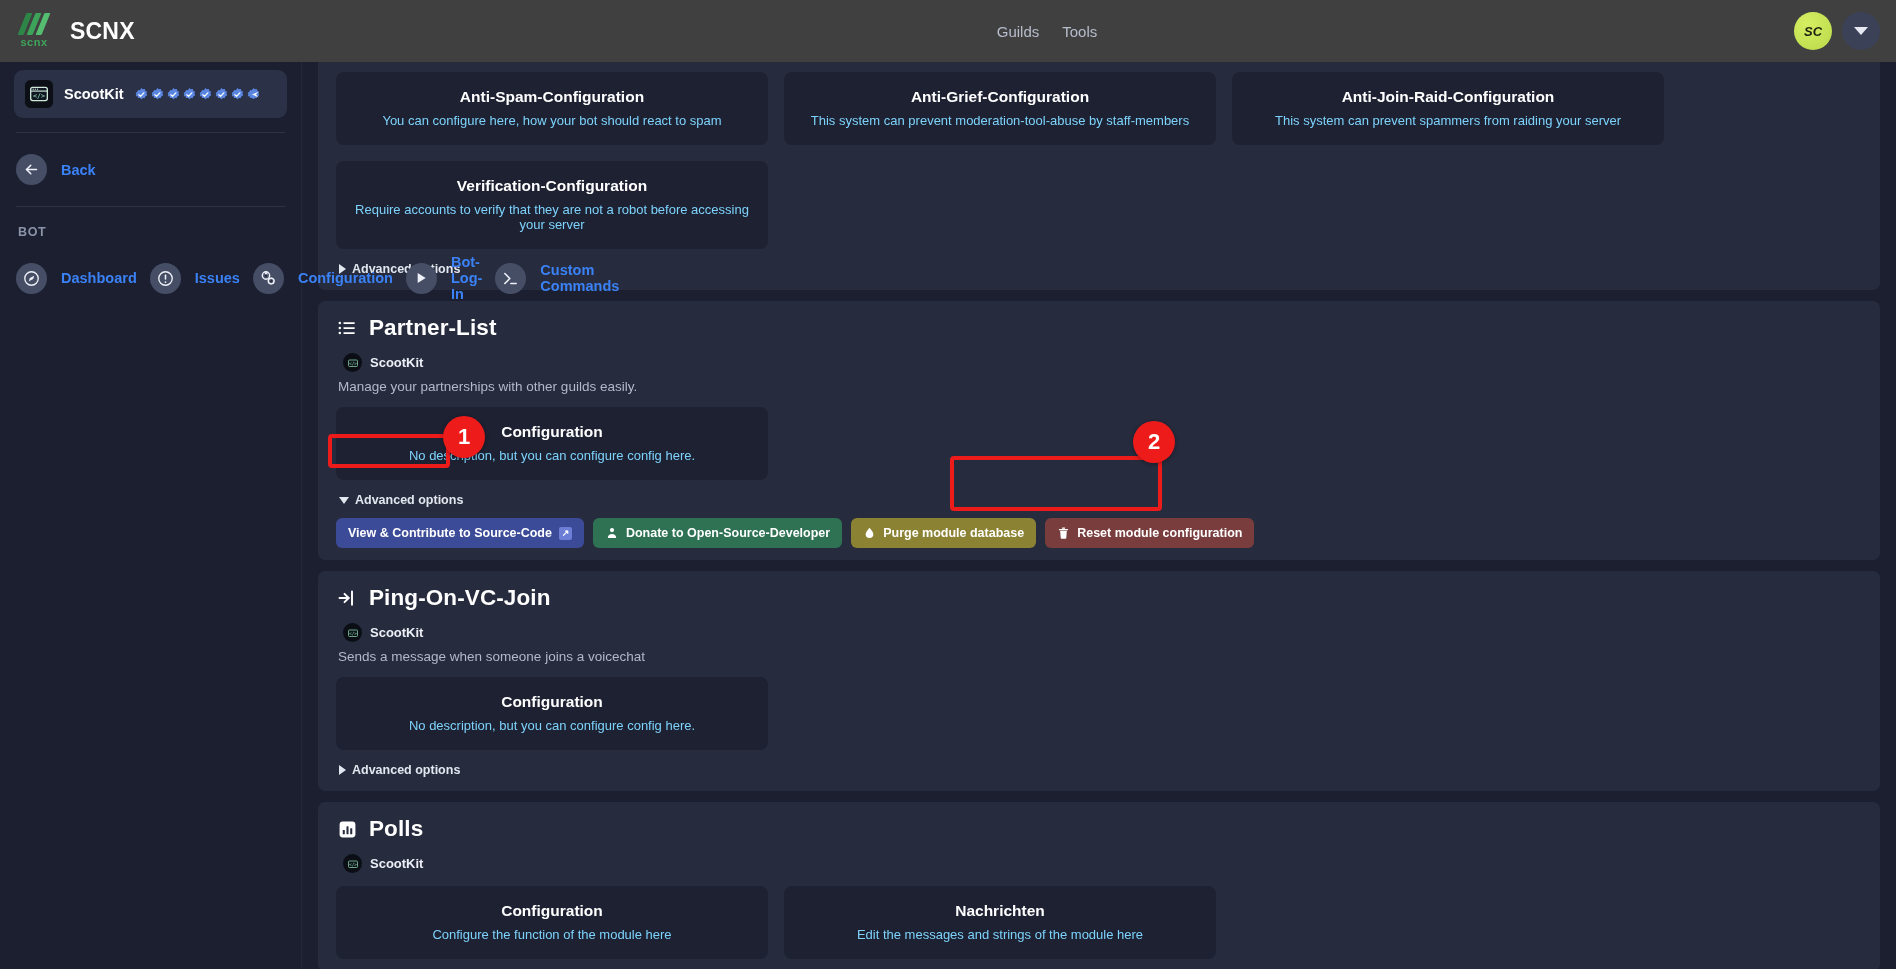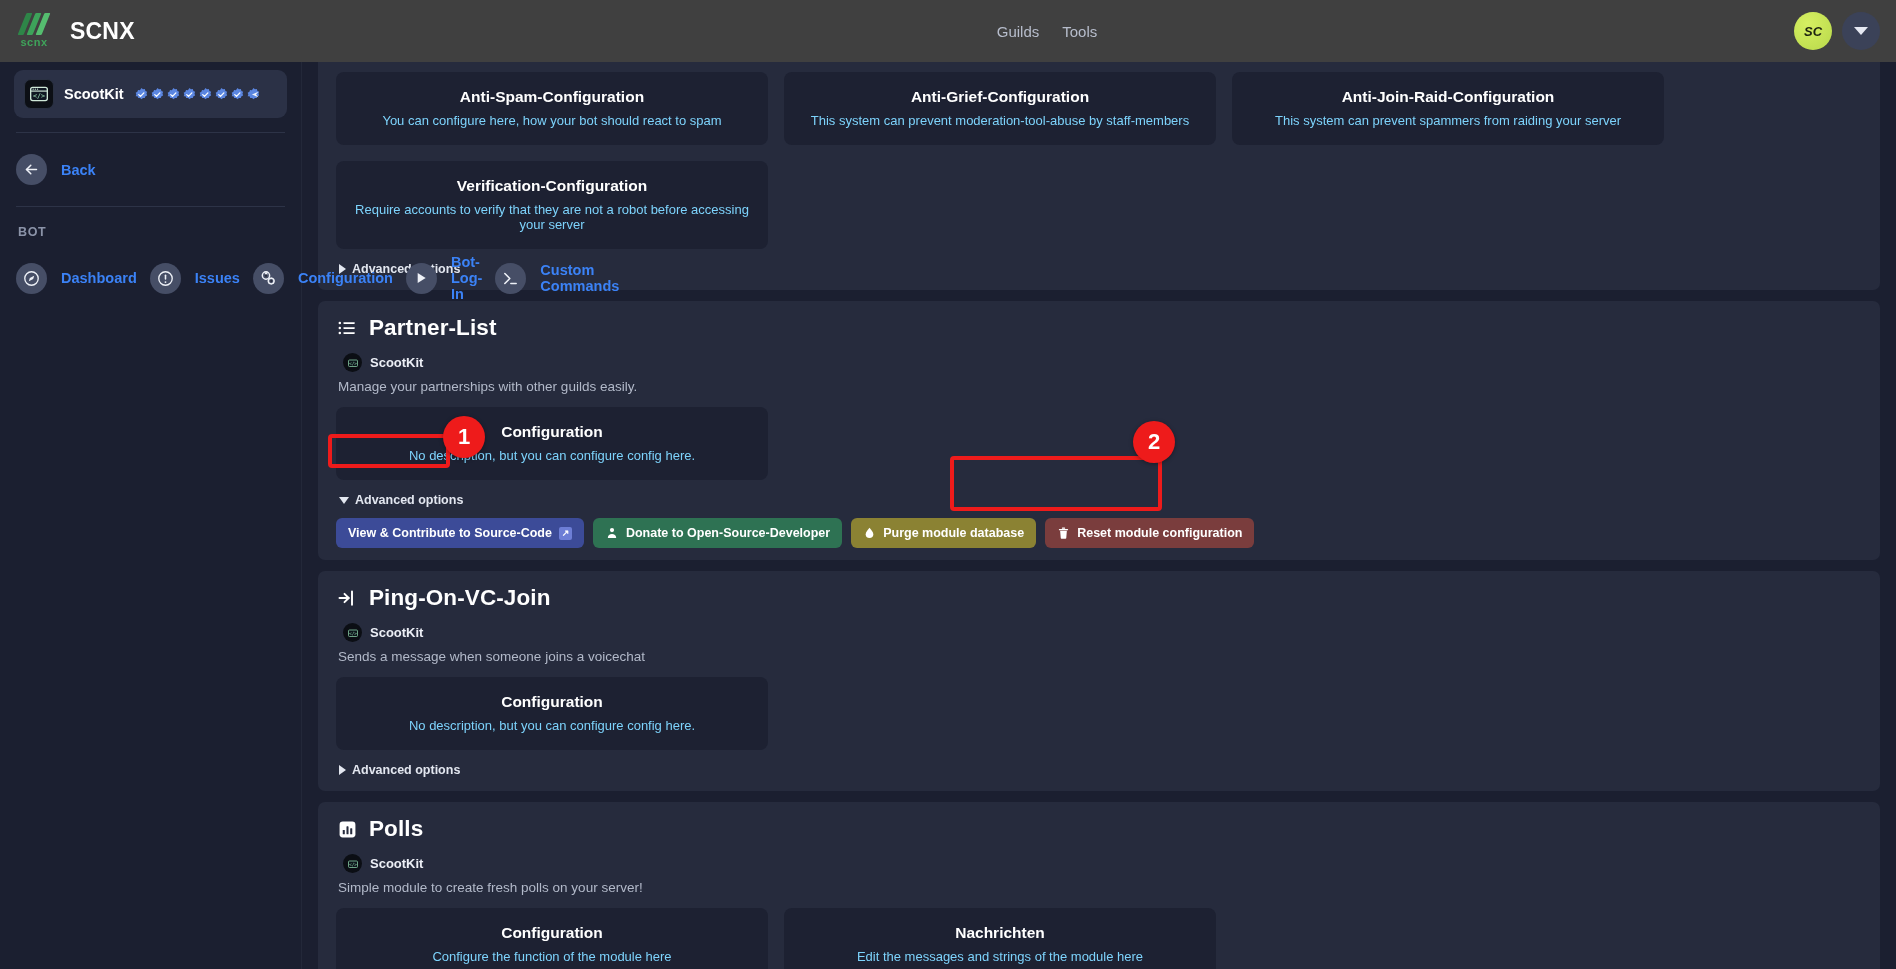--- a/index.html
+++ b/index.html
@@ -450,21 +450,20 @@
     </div>
     <div class="author-row">
       <span class="author-avatar">
         <svg width="12" height="12" viewBox="0 0 24 24">
             <rect x="3" y="6" width="18" height="13" rx="2" fill="#0d141b" stroke="#86c9a2" stroke-width="1.6"></rect>
             <text x="12" y="16" font-size="9" fill="#86c9a2" text-anchor="middle" font-family="monospace">&lt;/&gt;</text>
           </svg>
       </span>
       <span class="author-name">ScootKit</span>
     </div>
-    <div class="sec-desc">Simple module to create fresh polls on your server!</div>
     <div class="card-grid">
       <div class="mcard">
         <div class="mcard-title">Configuration</div>
         <div class="mcard-sub">Configure the function of the module here</div>
       </div>
       <div class="mcard">
         <div class="mcard-title">Nachrichten</div>
         <div class="mcard-sub">Edit the messages and strings of the module here</div>
       </div>
     </div>

